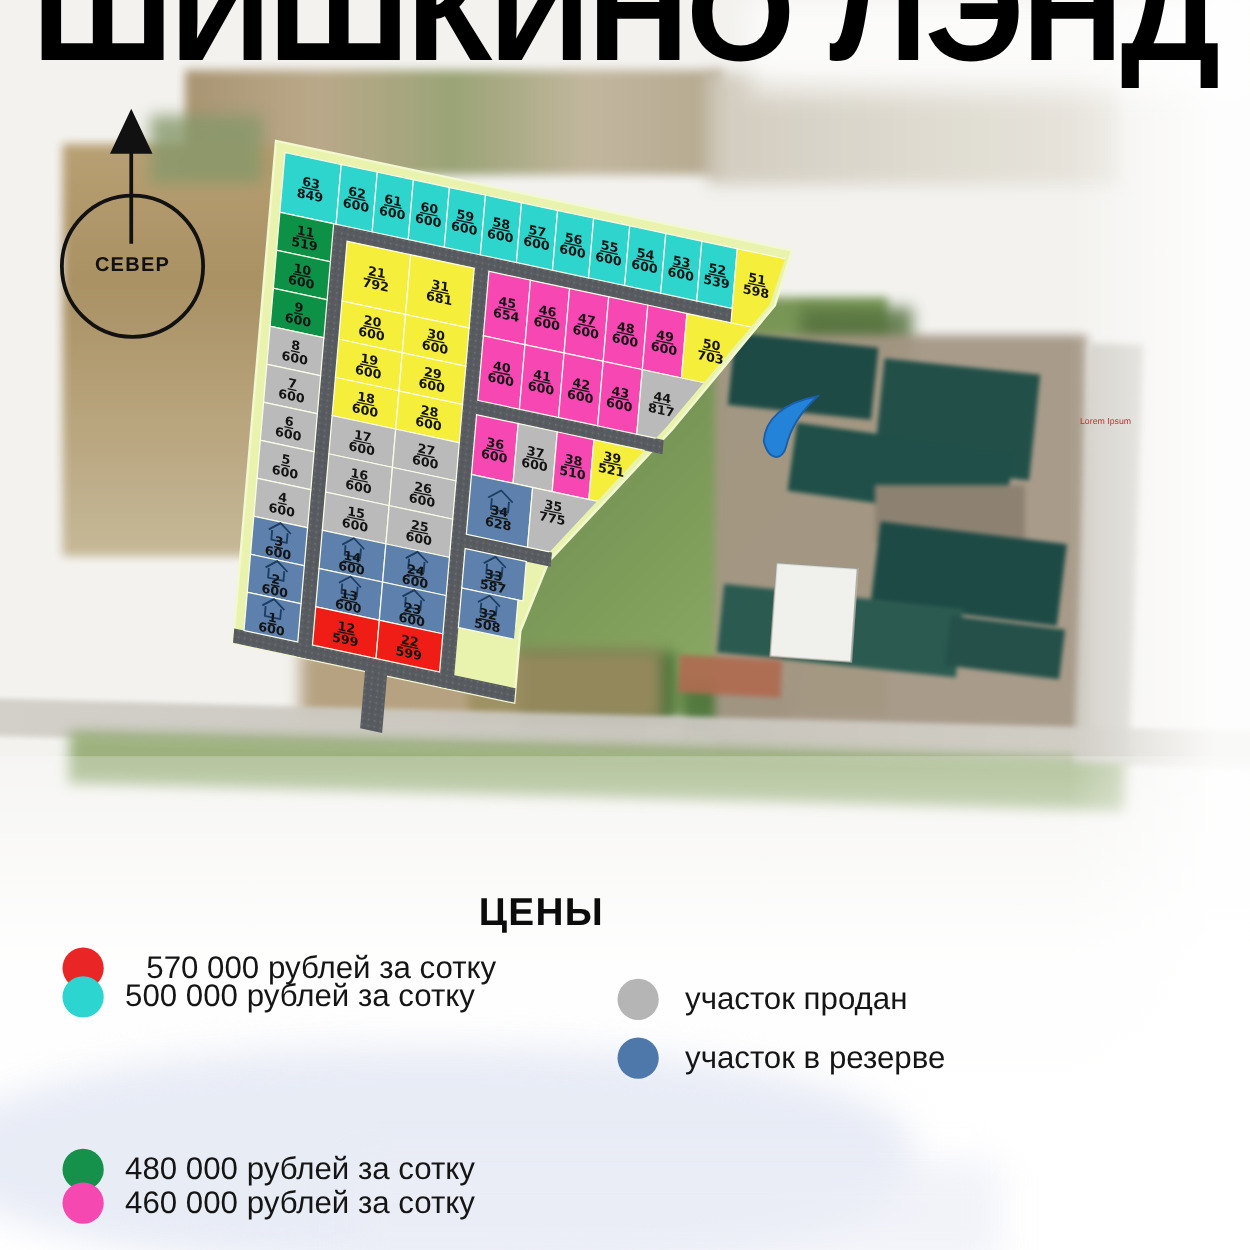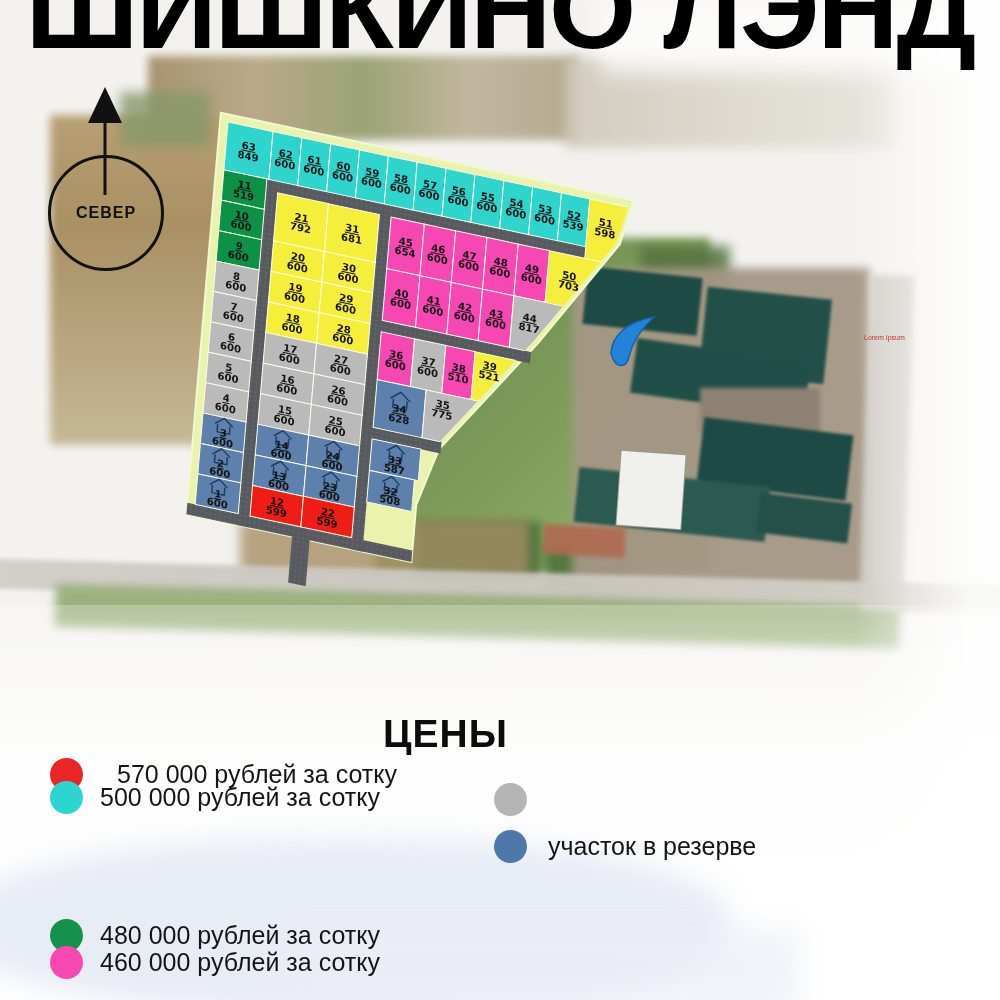--- a/index.html
+++ b/index.html
@@ -9,21 +9,21 @@
   #map-svg{position:absolute;left:0;top:0;z-index:2;}
   .overlay{position:absolute;z-index:5;}
   .title{left:50%;transform:translateX(-50%);top:-55px;white-space:nowrap;
          font-size:112px;font-weight:700;letter-spacing:-2px;color:#000;
          font-family:"Liberation Sans",sans-serif;}
   .compass-circle{left:48px;top:155px;width:110px;height:110px;border:3.5px solid #111;
          border-radius:50%;display:flex;align-items:center;justify-content:center;}
   .compass-label{font-size:16px;font-weight:700;letter-spacing:1px;color:#111;}
   .compass-arrow{left:79px;top:83px;width:52px;height:116px;}
   .watermark{left:864px;top:334px;font-size:7px;color:#c03030;}
-  .legend-title{left:383px;top:712px;font-size:39px;font-weight:700;letter-spacing:1px;color:#0c0c0c;}
+  .legend-title{left:383px;top:712px;font-size:31px;font-weight:700;letter-spacing:1px;color:#0c0c0c;}
   .legend-row{position:absolute;z-index:5;display:flex;align-items:center;height:34px;}
   .legend-swatch{width:33px;height:33px;border-radius:50%;flex:0 0 auto;}
   .legend-label{font-size:25px;color:#151515;white-space:nowrap;}
   .price-row .legend-label{margin-left:17px;}
   .status-row .legend-label{margin-left:21px;}
 </style>
 </head>
 <body>
 
 <div class="page">
@@ -306,20 +306,21 @@
       <div class="legend-row price-row" style="left: 50px; top: 918px; justify-content: space-between;">
         <span class="legend-swatch" style="background: rgb(21, 145, 76);"></span>
         <span class="legend-label">480 000 рублей за сотку</span>
       </div>
       <div class="legend-row price-row" style="left: 50px; top: 945px;">
         <span class="legend-swatch" style="background: rgb(245, 73, 177);"></span>
         <span class="legend-label">460 000 рублей за сотку</span>
       </div>
       <div class="legend-row status-row" style="left: 494px; top: 782px;">
         <span class="legend-swatch" style="background: rgb(181, 181, 181);"></span>
+        <span class="legend-label">участок продан</span>
       </div>
       <div class="legend-row status-row" style="left: 494px; top: 829px;">
         <span class="legend-swatch" style="background: rgb(77, 120, 169);"></span>
         <span class="legend-label">участок в резерве</span>
       </div>
     </div>
 
 </div>
 
 </body></html>

